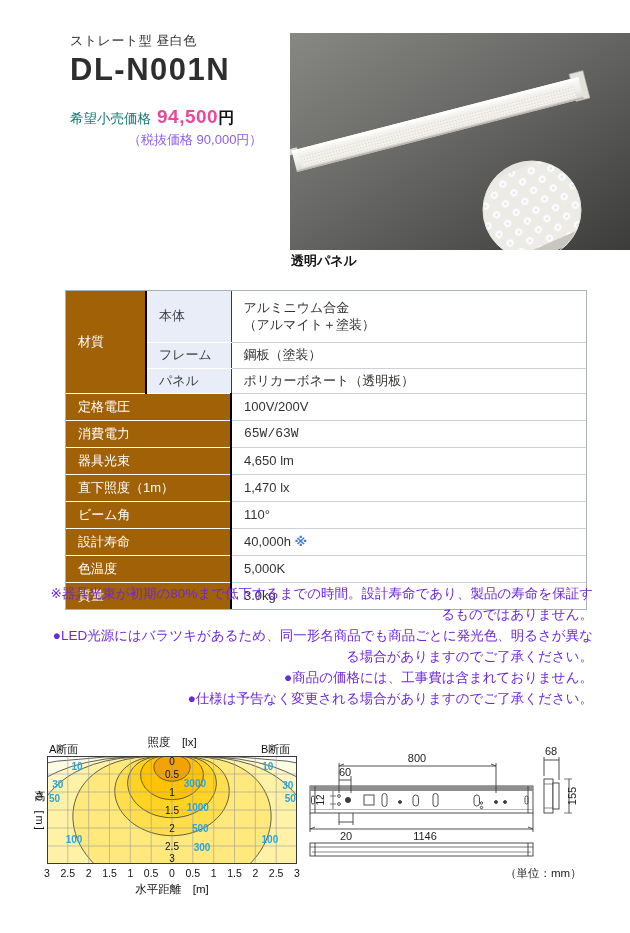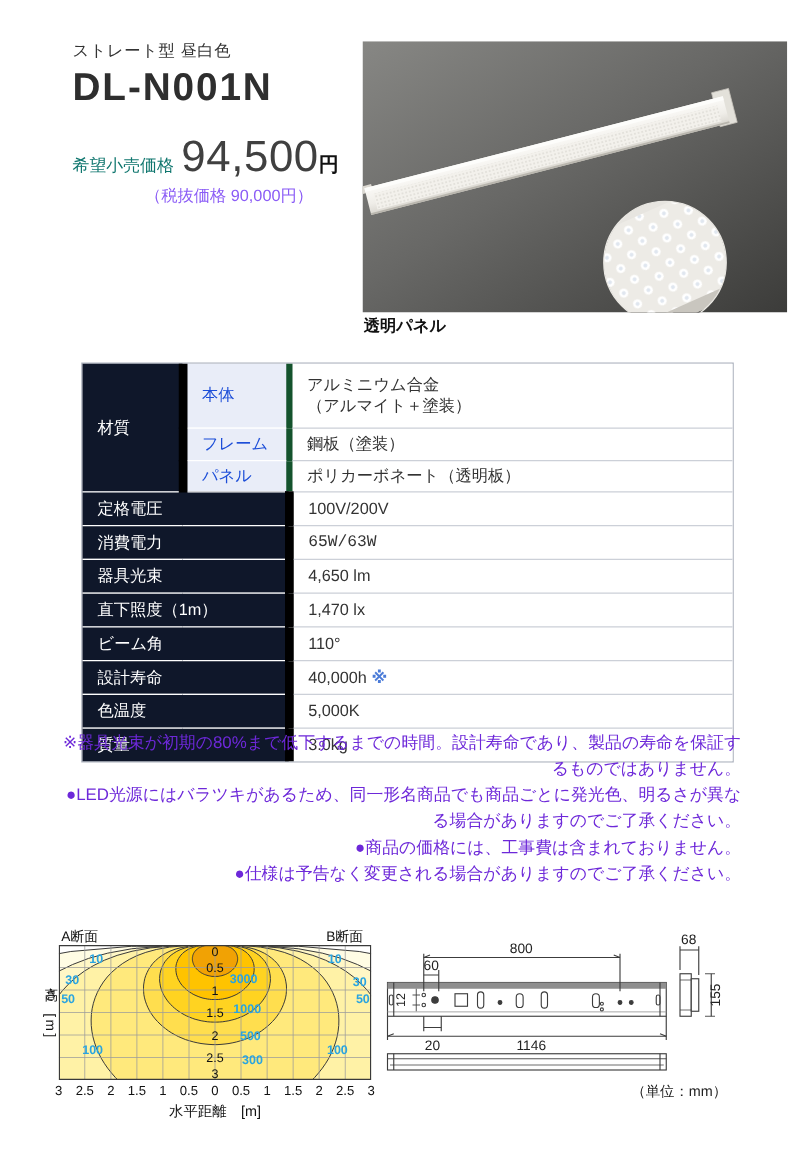--- a/index.html
+++ b/index.html
@@ -1,36 +1,36 @@
 <!DOCTYPE html>
 <html><head>
 <meta charset="utf-8">
 <style>
   html,body{margin:0;padding:0;}
   body{background:#ffffff;}
   .page{position:relative;width:630px;height:933px;background:#fff;overflow:hidden;
         font-family:"Liberation Sans","DejaVu Sans",sans-serif;color:#222;}
   
-  .hdr{position:absolute;left:58px;top:32px;width:230px;}
+  .hdr{position:absolute;left:70px;top:32px;width:230px;}
   .type-label{font-size:13px;color:#333;letter-spacing:.5px;}
   .model{font-size:31px;font-weight:bold;color:#2e2e2e;letter-spacing:1.5px;margin-top:2px;}
   .price-row{margin-top:18px;white-space:nowrap;}
   .price-label{font-size:13.5px;color:#0f766e;}
-  .price-value{font-size:35px;font-weight:normal;color:#404040;margin-left:6px;letter-spacing:.5px;}
+  .price-value{font-size:19px;font-weight:bold;color:#ec4899;margin-left:6px;letter-spacing:.5px;}
   .price-unit{font-size:16px;font-weight:bold;color:#111;}
   .tax-price{font-size:13px;color:#8b5cf6;margin-top:2px;padding-left:58px;}
   
   .photo{position:absolute;left:290px;top:33px;width:340px;height:217px;}
   .photo-caption{position:absolute;left:291px;top:252px;font-size:13px;font-weight:bold;color:#111;}
   
   .spec-wrap{position:absolute;left:65px;top:290px;width:520px;}
   table.spec{border-collapse:collapse;width:520px;table-layout:fixed;font-size:13px;}
   table.spec td{padding:0 0 0 12px;vertical-align:middle;}
-  td.hd{background:#0f172a;color:#fff;border-bottom:1px solid #fff;border-right:7px solid #000000;}
-  td.sub{background:#e9edf8;color:#1d4ed8;border-bottom:1px solid #fff;border-right:5px solid #14532d;}
+  td.hd{background:#a16207;color:#fff;border-bottom:1px solid #fff;border-right:2px solid #000000;}
+  td.sub{background:#e9edf8;color:#404040;border-bottom:1px solid #fff;border-right:1px solid #14532d;}
   td.val{background:#fff;color:#333;border-bottom:1px solid #ccd0d8;padding-left:14px;line-height:1.35;}
   tr.last td{border-bottom:none;}
   .tbl-border{border:1px solid #aab0bc;}
   .note-mark{color:#4a7bd8;font-weight:bold;}
   
   .notes{position:absolute;left:45px;top:584px;width:548px;font-size:13.5px;line-height:1.55;color:#6d28d9;text-align:right;}
   .notes p{margin:0;}
   
   .chart{position:absolute;left:33px;top:735px;width:285px;height:175px;font-size:11px;}
   .chart-title{position:absolute;left:14px;top:0;width:250px;text-align:center;font-size:11.5px;color:#111;}
@@ -173,20 +173,21 @@
   </div>
 
   <div class="notes">
     <p>※器具光束が初期の80%まで低下するまでの時間。設計寿命であり、製品の寿命を保証するものではありません。</p>
     <p>●LED光源にはバラツキがあるため、同一形名商品でも商品ごとに発光色、明るさが異なる場合がありますのでご了承ください。</p>
     <p>●商品の価格には、工事費は含まれておりません。</p>
     <p>●仕様は予告なく変更される場合がありますのでご了承ください。</p>
   </div>
 
   <div class="chart">
+    <div class="chart-title">照度　[lx]</div>
     <div class="sec-a">A断面</div>
     <div class="sec-b">B断面</div>
     <div class="ylab">高さ　[m]</div>
     <svg id="isolux-svg" class="plot" width="250" height="108" viewBox="0 0 250 108">
         <rect x="0" y="0" width="250" height="108" fill="#ffffff"></rect>
         <defs>
           <clipPath id="pc">
             <rect x="0" y="0" width="250" height="108"></rect>
           </clipPath>
         </defs>

